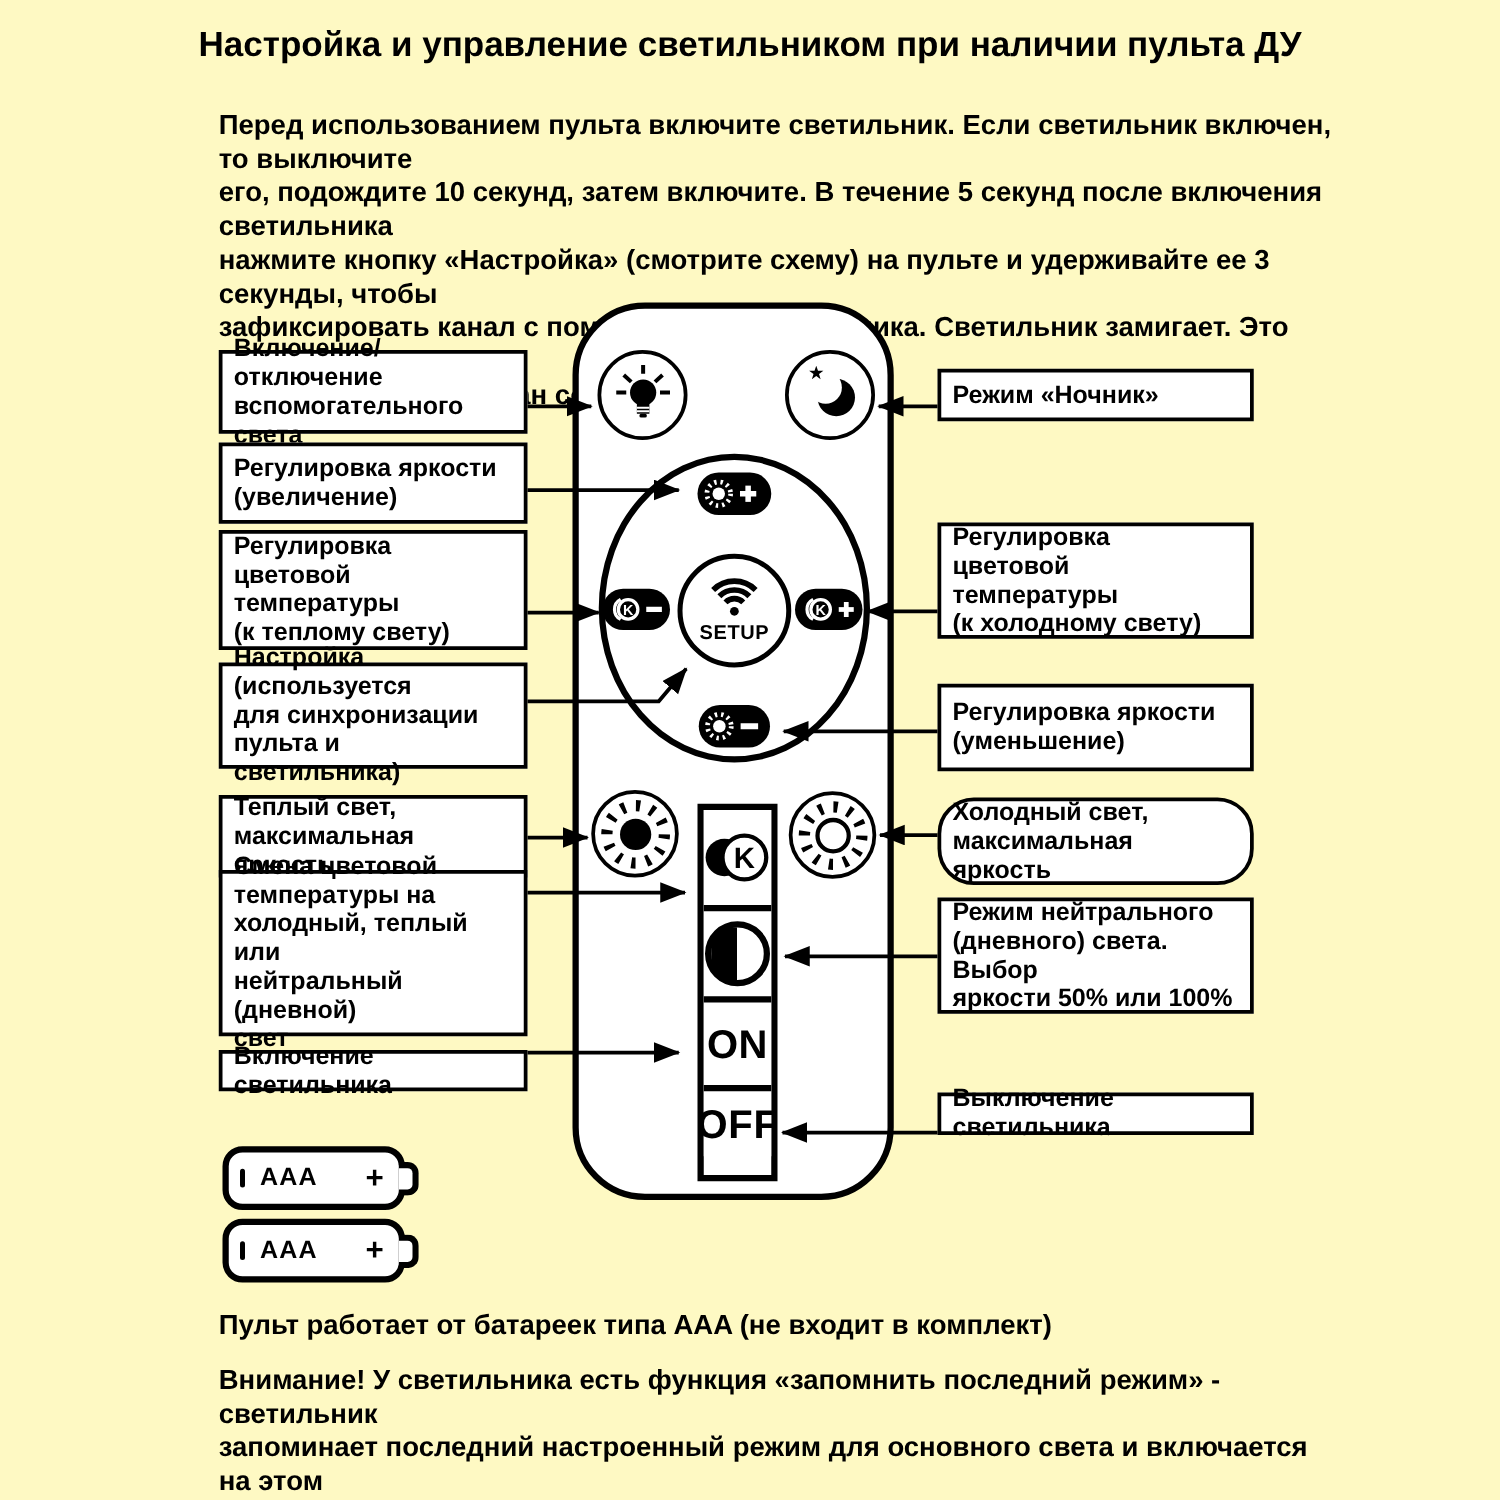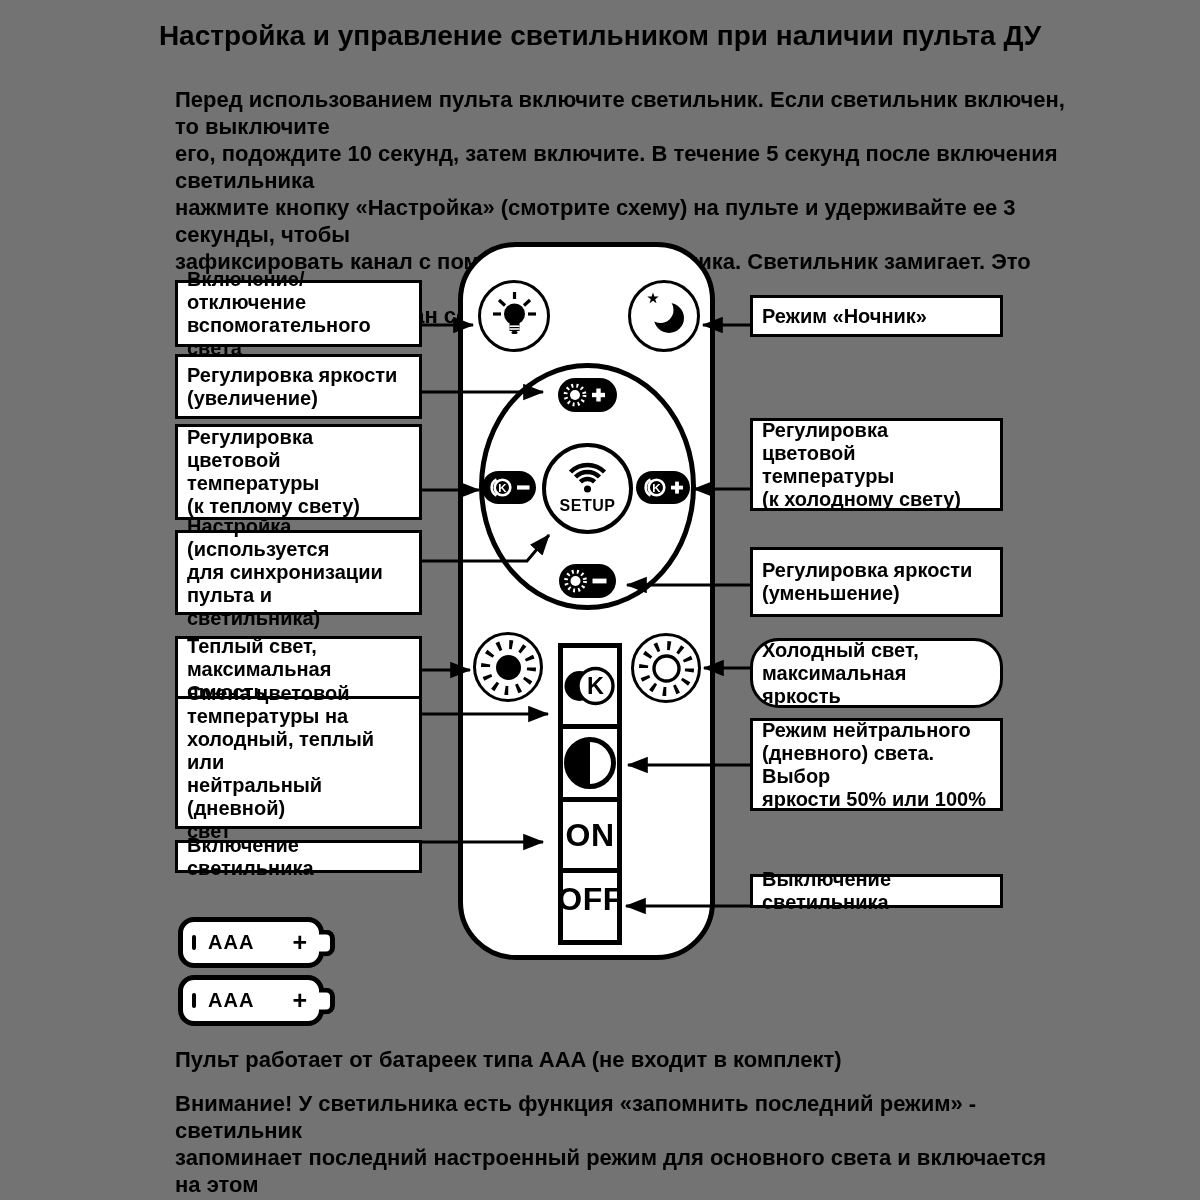--- a/index.html
+++ b/index.html
@@ -1,17 +1,17 @@
 <!DOCTYPE html>
 <html><head>
 <meta charset="utf-8">
 <style>
   html,body{margin:0;padding:0;background:#fff;}
   .page{
-    position:relative;width:1200px;height:1200px;background:#737373;color:#000;
+    position:relative;width:1200px;height:1200px;background:#fef9c3;color:#000;
     font-family:"Liberation Sans",sans-serif;font-weight:bold;overflow:hidden;
   }
   .title{
     position:absolute;top:20px;left:0;width:1200px;text-align:center;
     font-size:28px;font-weight:bold;margin:0;
   }
   .para{
     position:absolute;white-space:pre-line;font-size:22px;line-height:27px;font-weight:bold;
   }
   .intro{top:86px;left:175px;width:900px;}

